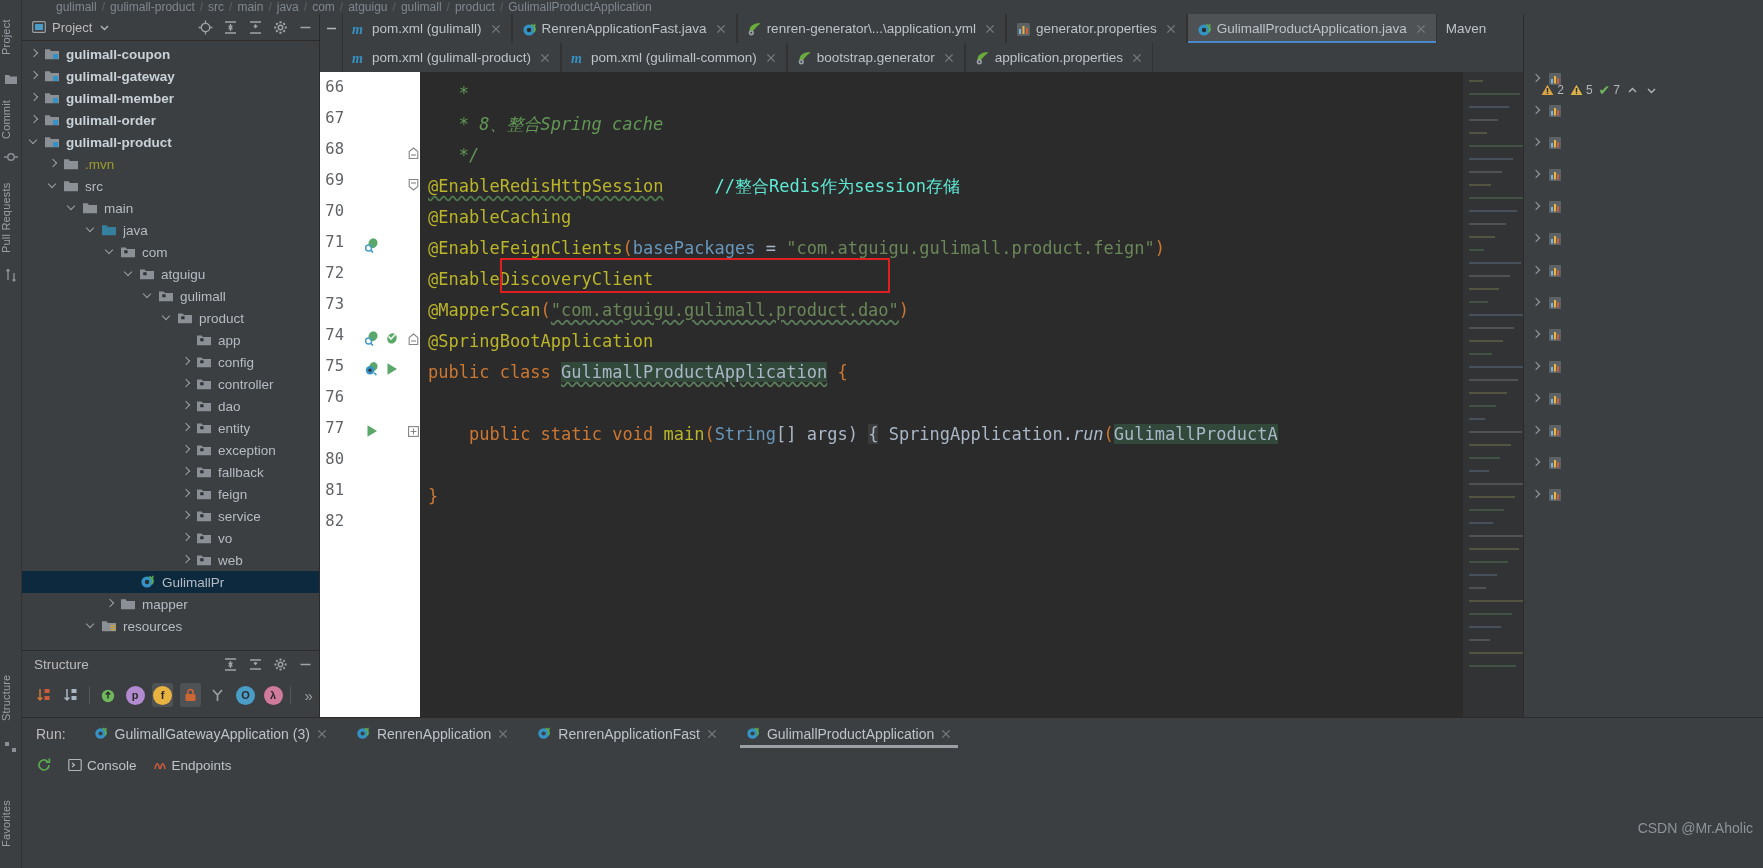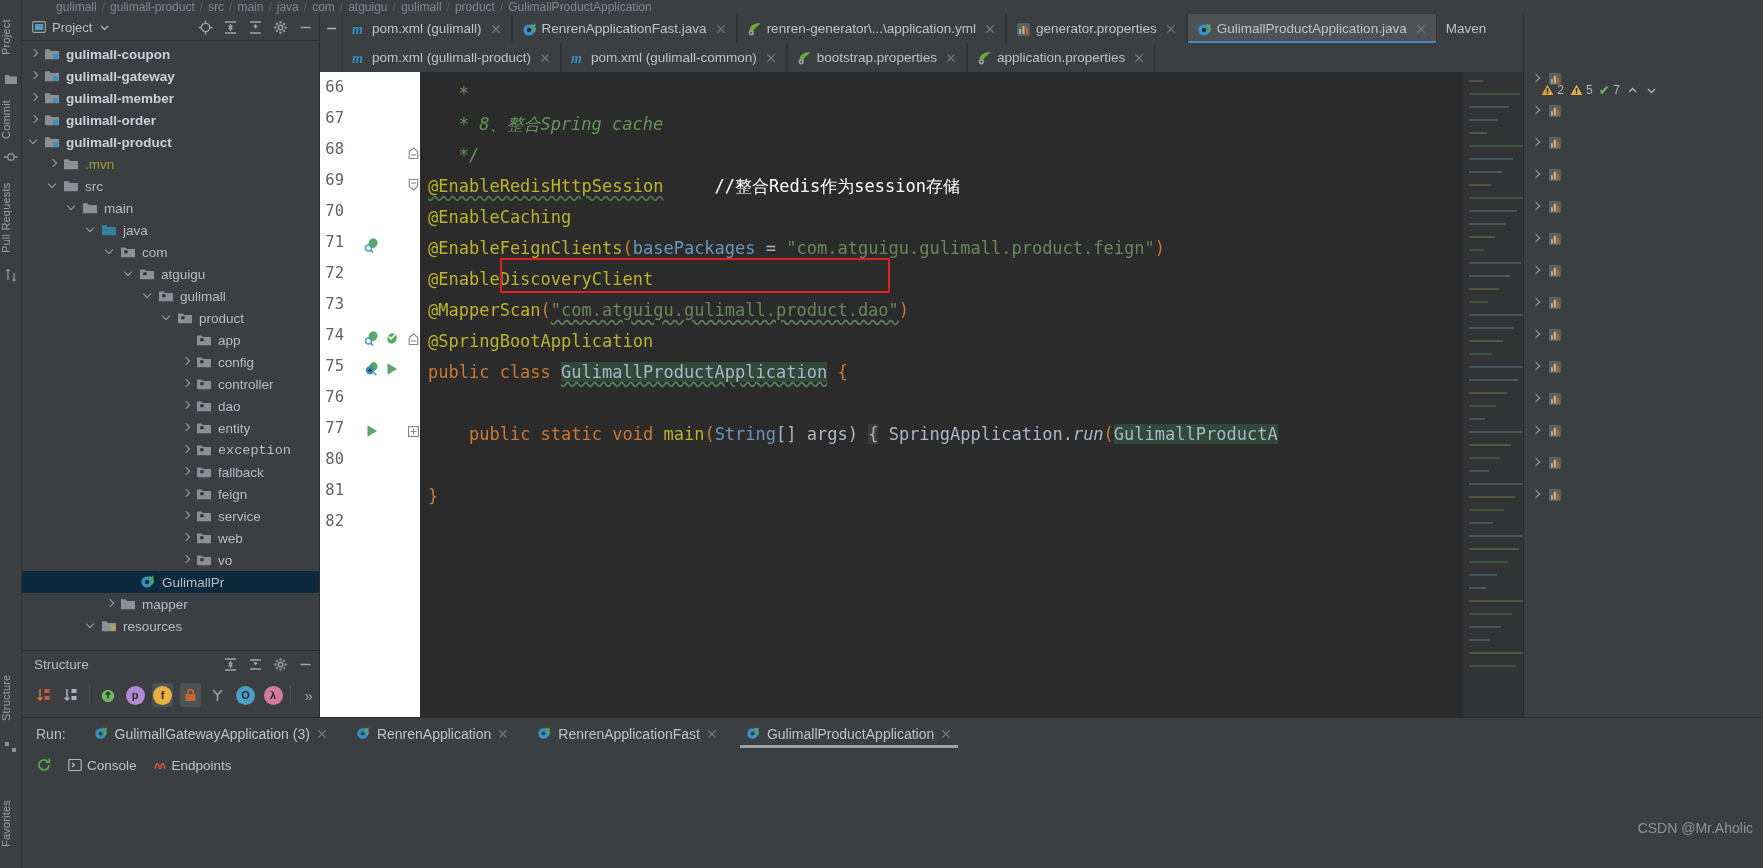--- a/index.html
+++ b/index.html
@@ -126,21 +126,21 @@
     font-family:"DejaVu Sans Mono", monospace;
     font-size:17px; line-height:31px; white-space:pre;
   }
   .cl{ position:absolute; left:8px; white-space:pre; }
   .cmt{ color:#629755; font-style:italic; }
   .anno{ color:#bbb529; }
   .kw{ color:#cc7832; }
   .str{ color:#6a8759; }
   .pln{ color:#a9b7c6; }
   .num{ color:#6897bb;margin-top:48px; }
-  .lcmt{ color:#ffffff; }
+  .lcmt{ color:#5eead4; }
   .fld{ color:#a9b7c6; background:#3b3b3b; }
   .ital{ font-style:italic; }
   .cls-hl{ background:#32483a; }
   .wavy{ text-decoration: underline wavy #4f7a4f; text-underline-offset:3px; }
   .wavy-g{ text-decoration: underline wavy #5b7d5b; text-underline-offset:3px;}
 
   
   #redbox{
     position:absolute; border:2px solid #e02020;
     pointer-events:none;
@@ -491,21 +491,21 @@
         <div class="tnode" style="padding-left: 158px;">
           <span class="arrow c"></span>
           <span class="ico">
             <svg width="16" height="16" viewBox="0 0 16 16">
               <path d="M1 3.4h4.6l1.3 1.6H15v8.2H1z" fill="#8a9096"></path>
               <rect x="4.2" y="6.2" width="3.4" height="3" rx="0.5" fill="#2f3234"></rect>
             </svg>
           </span>
           <span class="lbl">entity</span>
         </div>
-        <div class="tnode" style="padding-left: 158px; font-family: Liberation Mono, monospace;">
+        <div class="tnode" style="padding-left: 158px;">
           <span class="arrow c"></span>
           <span class="ico">
             <svg width="16" height="16" viewBox="0 0 16 16">
               <path d="M1 3.4h4.6l1.3 1.6H15v8.2H1z" fill="#8a9096"></path>
               <rect x="4.2" y="6.2" width="3.4" height="3" rx="0.5" fill="#2f3234"></rect>
             </svg>
           </span>
           <span class="lbl">exception</span>
         </div>
         <div class="tnode" style="padding-left: 158px;">
@@ -539,31 +539,31 @@
           <span class="lbl">service</span>
         </div>
         <div class="tnode" style="padding-left: 158px;">
           <span class="arrow c"></span>
           <span class="ico">
             <svg width="16" height="16" viewBox="0 0 16 16">
               <path d="M1 3.4h4.6l1.3 1.6H15v8.2H1z" fill="#8a9096"></path>
               <rect x="4.2" y="6.2" width="3.4" height="3" rx="0.5" fill="#2f3234"></rect>
             </svg>
           </span>
+          <span class="lbl">vo</span>
+        </div>
+        <div class="tnode" style="padding-left: 158px;">
+          <span class="arrow c"></span>
+          <span class="ico">
+            <svg width="16" height="16" viewBox="0 0 16 16">
+              <path d="M1 3.4h4.6l1.3 1.6H15v8.2H1z" fill="#8a9096"></path>
+              <rect x="4.2" y="6.2" width="3.4" height="3" rx="0.5" fill="#2f3234"></rect>
+            </svg>
+          </span>
           <span class="lbl">web</span>
-        </div>
-        <div class="tnode" style="padding-left: 158px;">
-          <span class="arrow c"></span>
-          <span class="ico">
-            <svg width="16" height="16" viewBox="0 0 16 16">
-              <path d="M1 3.4h4.6l1.3 1.6H15v8.2H1z" fill="#8a9096"></path>
-              <rect x="4.2" y="6.2" width="3.4" height="3" rx="0.5" fill="#2f3234"></rect>
-            </svg>
-          </span>
-          <span class="lbl">vo</span>
         </div>
         <div class="tnode sel" style="padding-left: 102px;">
           <span class="arrow "></span>
           <span class="ico">
             <svg width="16" height="16" viewBox="0 0 16 16">
               <circle cx="7" cy="8" r="5.6" fill="#3592c4"></circle>
               <circle cx="7" cy="8" r="2.2" fill="#2b2b2b"></circle>
               <path d="M9.2 2.6c3.6 1 4.8 5.2 2.4 7.3" stroke="#5aa84f" stroke-width="2" fill="none"></path>
               <path d="M13.2 1.3l.5 3-3-.4z" fill="#5aa84f"></path>
             </svg>
@@ -699,21 +699,21 @@
           </span>
         </div>
         <div class="etab">
           <span class="ti">
             <svg width="15" height="15" viewBox="0 0 15 15">
               <path d="M13.5 1.4C9 1 3.6 2.8 2.6 7.4c-.5 2.3.5 4.4 1.6 5.3C5.6 8.5 8.6 5.1 13.5 1.4z" fill="#6aab3d"></path>
               <circle cx="4.3" cy="10.8" r="2.6" fill="#9aa0a6"></circle>
               <circle cx="4.3" cy="10.8" r="1" fill="#3c3f41"></circle>
             </svg>
           </span>
-          <span>bootstrap.properties</span>
+          <span>bootstrap.generator</span>
           <span class="x">
             <svg width="12" height="12" viewBox="0 0 12 12">
               <path d="M2.4 2.4l7.2 7.2M9.6 2.4l-7.2 7.2" stroke="#767b80" stroke-width="1.3"></path>
             </svg>
           </span>
         </div>
         <div class="etab">
           <span class="ti">
             <svg width="15" height="15" viewBox="0 0 15 15">
               <path d="M13.5 1.4C9 1 3.6 2.8 2.6 7.4c-.5 2.3.5 4.4 1.6 5.3C5.6 8.5 8.6 5.1 13.5 1.4z" fill="#6aab3d"></path>

